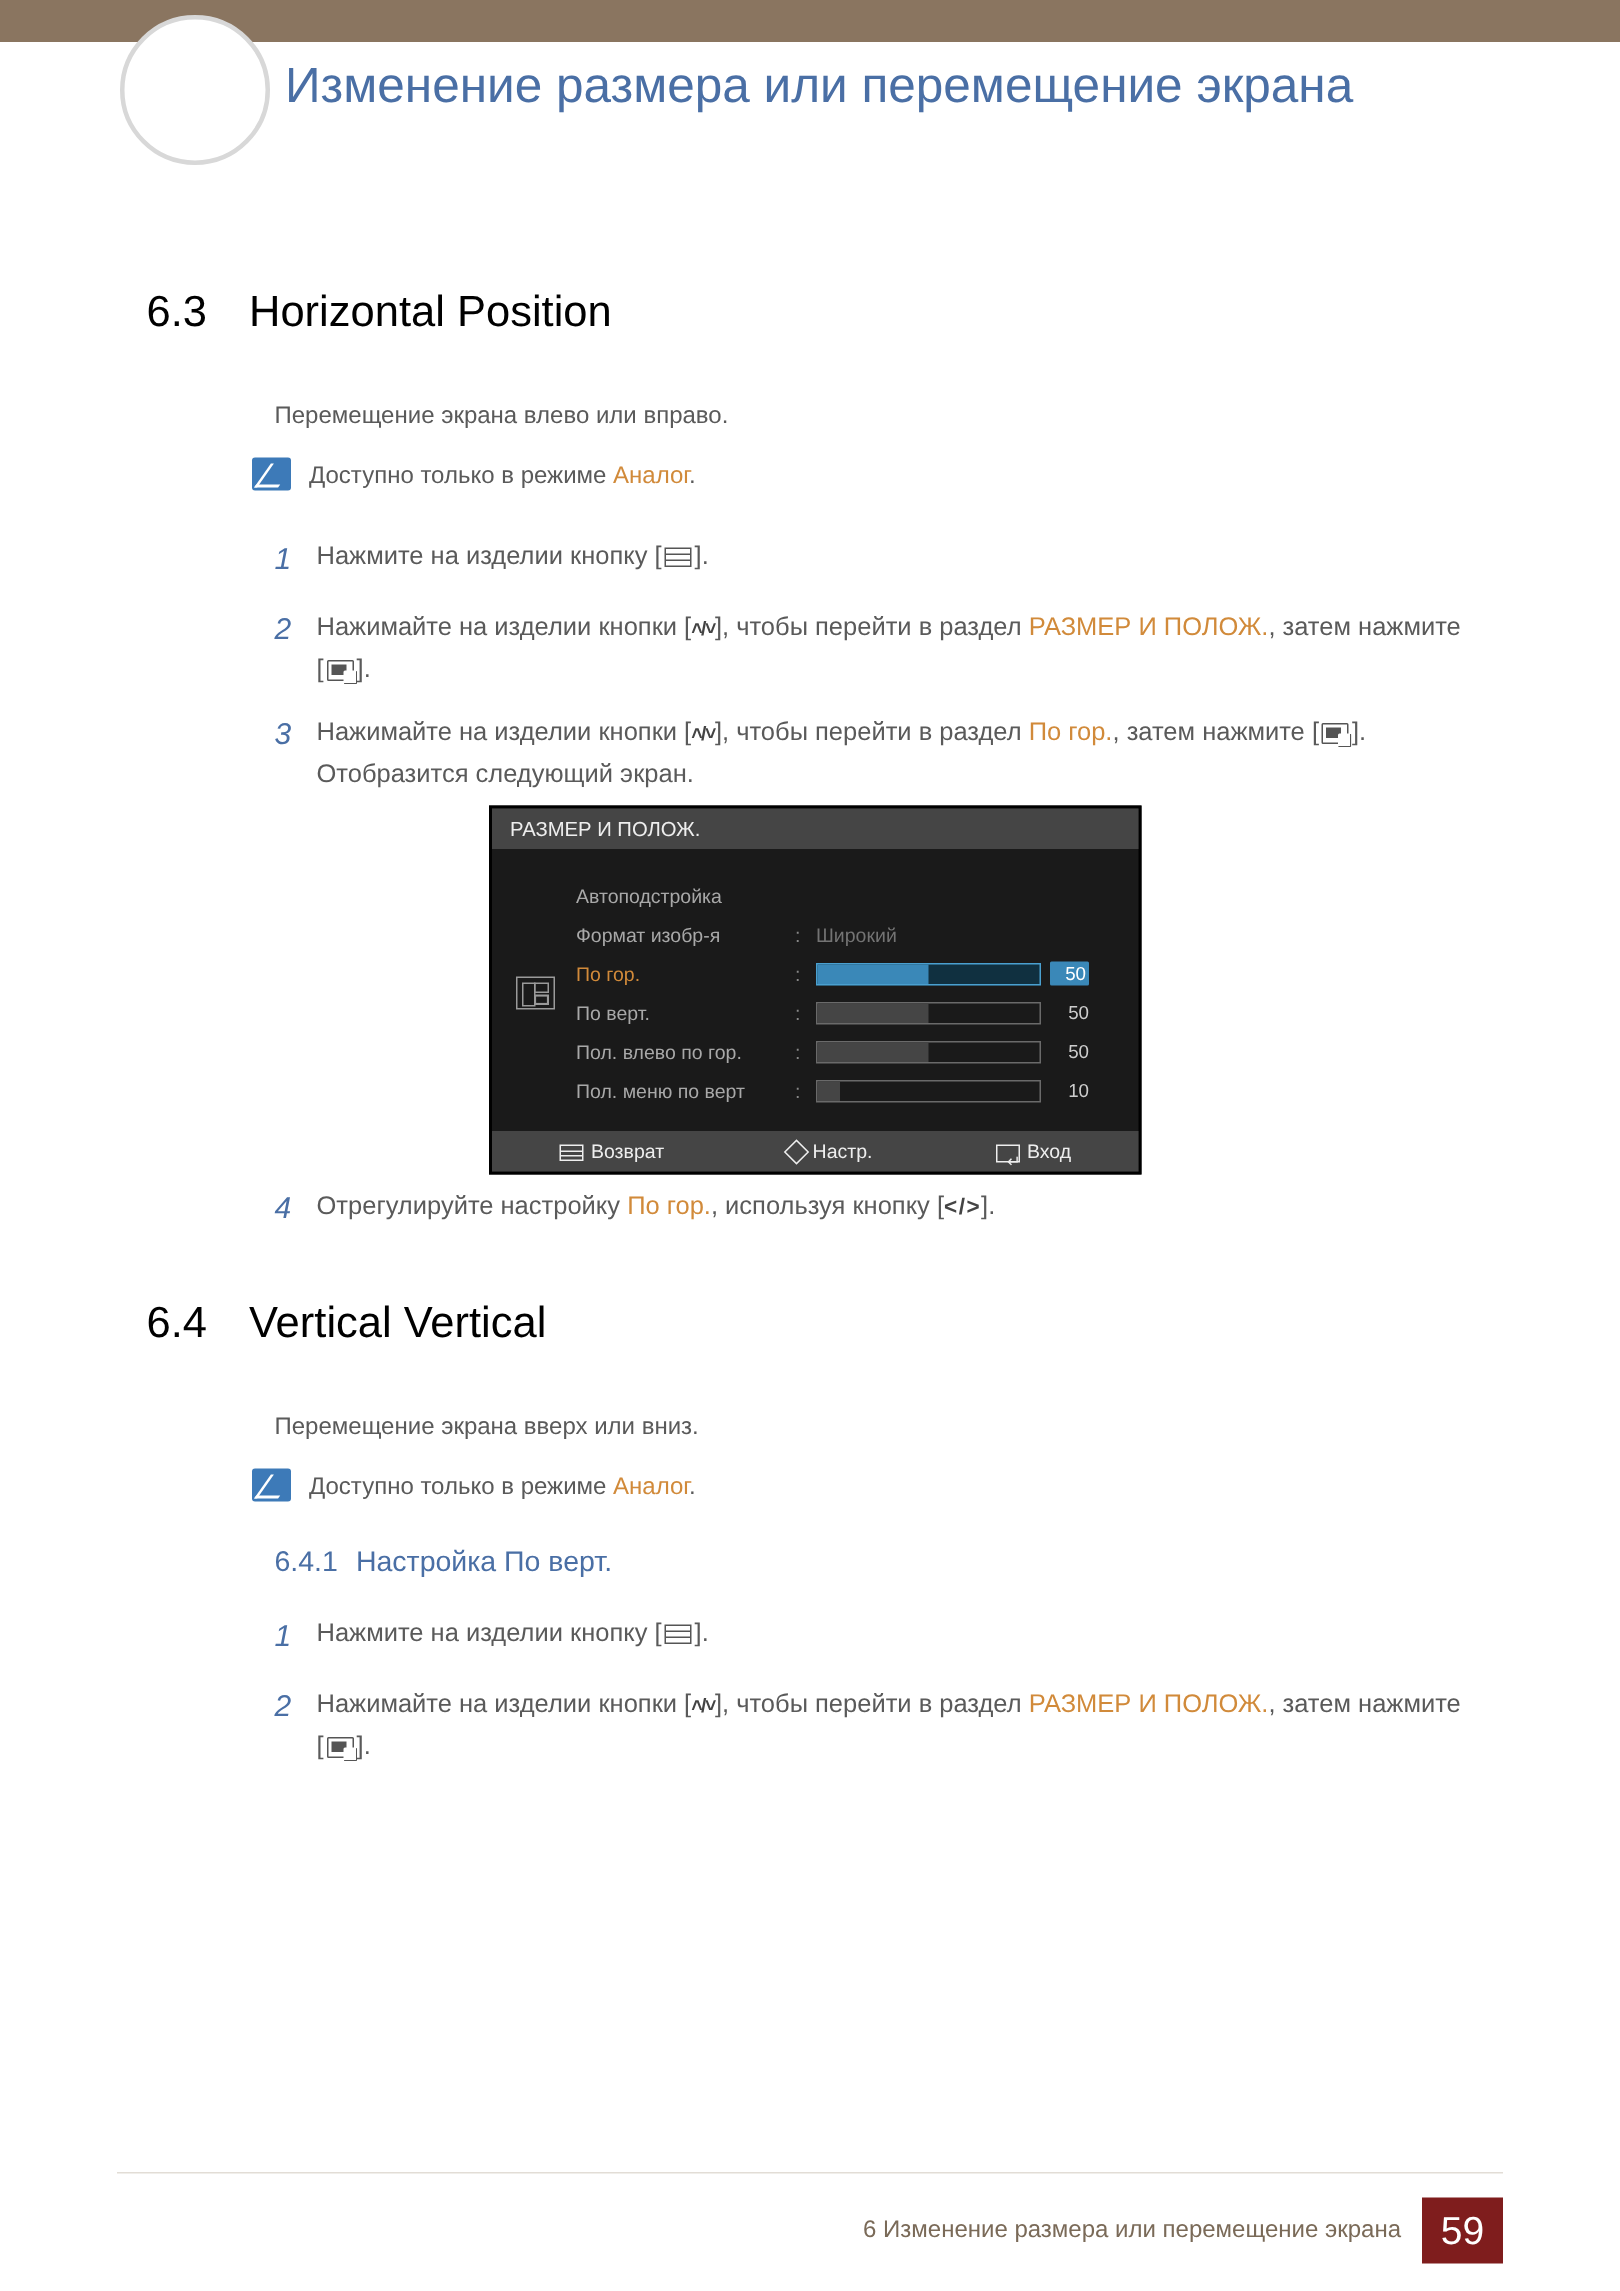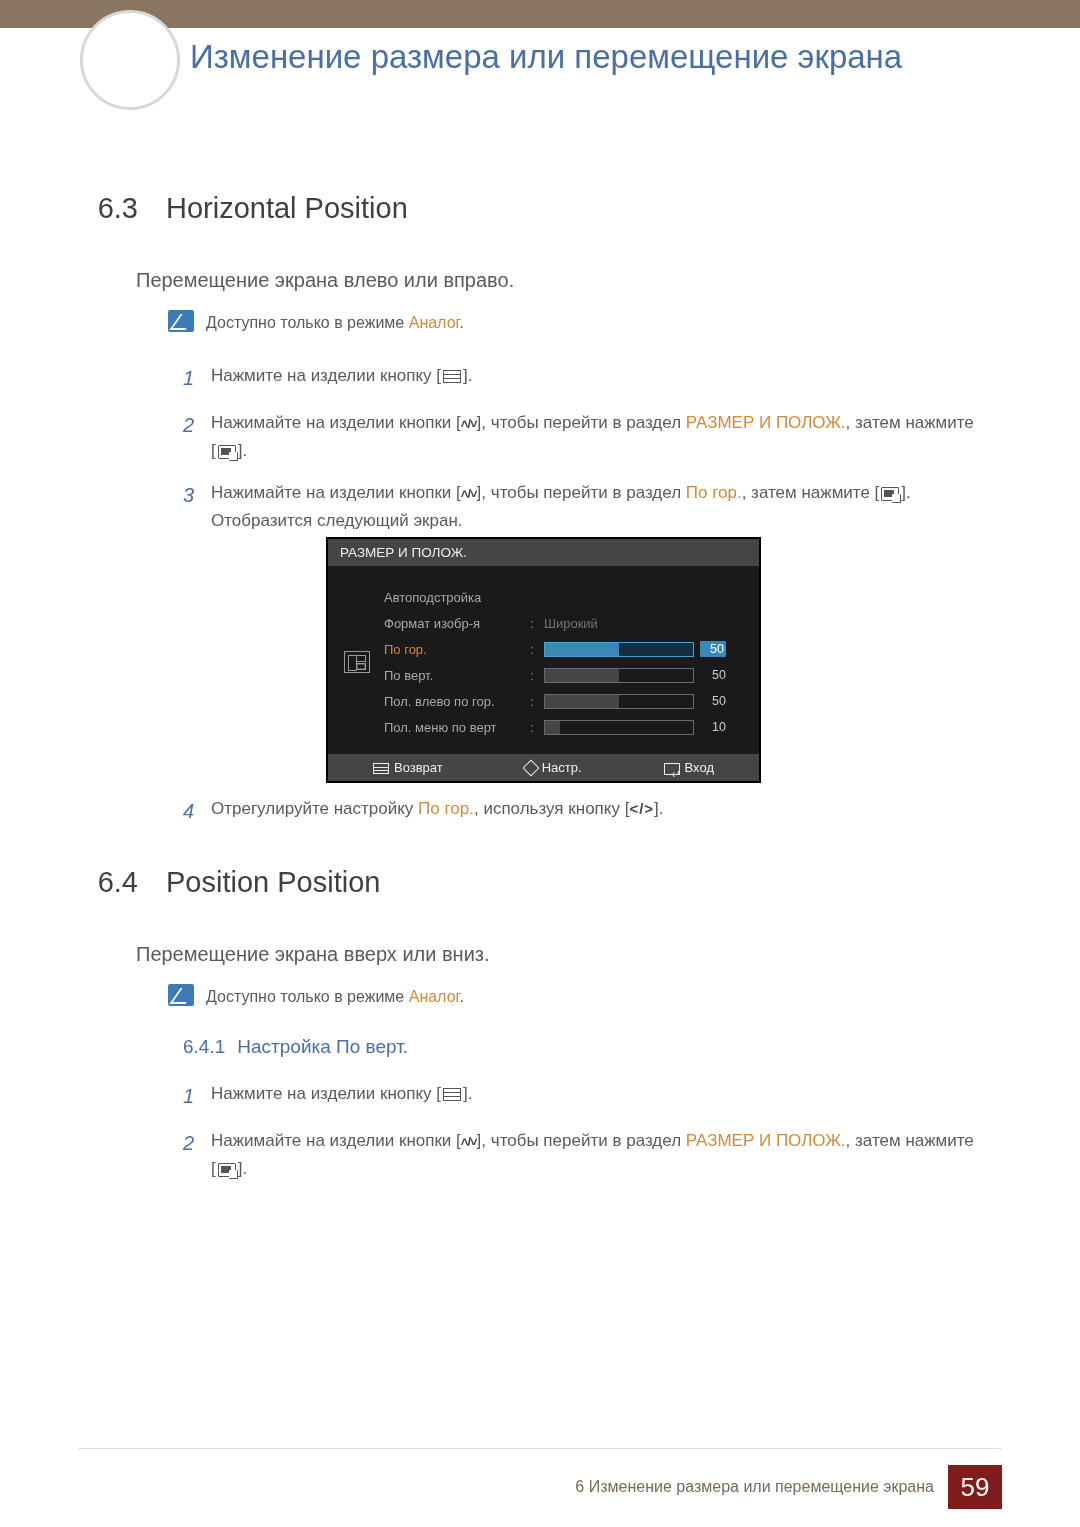--- a/index.html
+++ b/index.html
@@ -39,29 +39,29 @@
     .section {
       position: absolute;
       left: 88px;
       right: 100px;
     }
     .sec-63 { top: 192px; }
     .sec-64 { top: 866px; }
     .section-heading {
       display: flex;
       gap: 28px;
-      color: #404040;
+      color: #000000;
       font-size: 29px;
       font-weight: normal;
       margin-bottom: 44px;
     }
     .section-heading .num { width: 50px; text-align: right; }
     .para {
-      margin-left: 48px;
-      font-size: 20px;
+      margin-left: 95px;
+      font-size: 16px;
       color: #5a5a5a;
       margin-bottom: 18px;
     }
     .note-row {
       margin-left: 80px;
       display: flex;
       align-items: flex-end;
       gap: 12px;
       margin-bottom: 30px;
     }
@@ -389,21 +389,21 @@
       <span><span class="fi fi-menu"></span><span>Возврат</span></span>
       <span><span class="fi fi-diamond"></span><span>Настр.</span></span>
       <span><span class="fi fi-enter"></span><span>Вход</span></span>
     </div>
   </div>
 </div>
 
 <section class="section sec-64">
   <h2 class="section-heading">
     <span class="num">6.4</span>
-    <span>Position Position</span>
+    <span>Vertical Vertical</span>
   </h2>
 
   <p class="para">Перемещение экрана вверх или вниз.</p>
 
   <div class="note-row">
     <span class="note-icon"></span>
     <span class="note-text">
       <span>Доступно только в режиме </span><span class="accent">Аналог</span><span>.</span>
     </span>
   </div>

